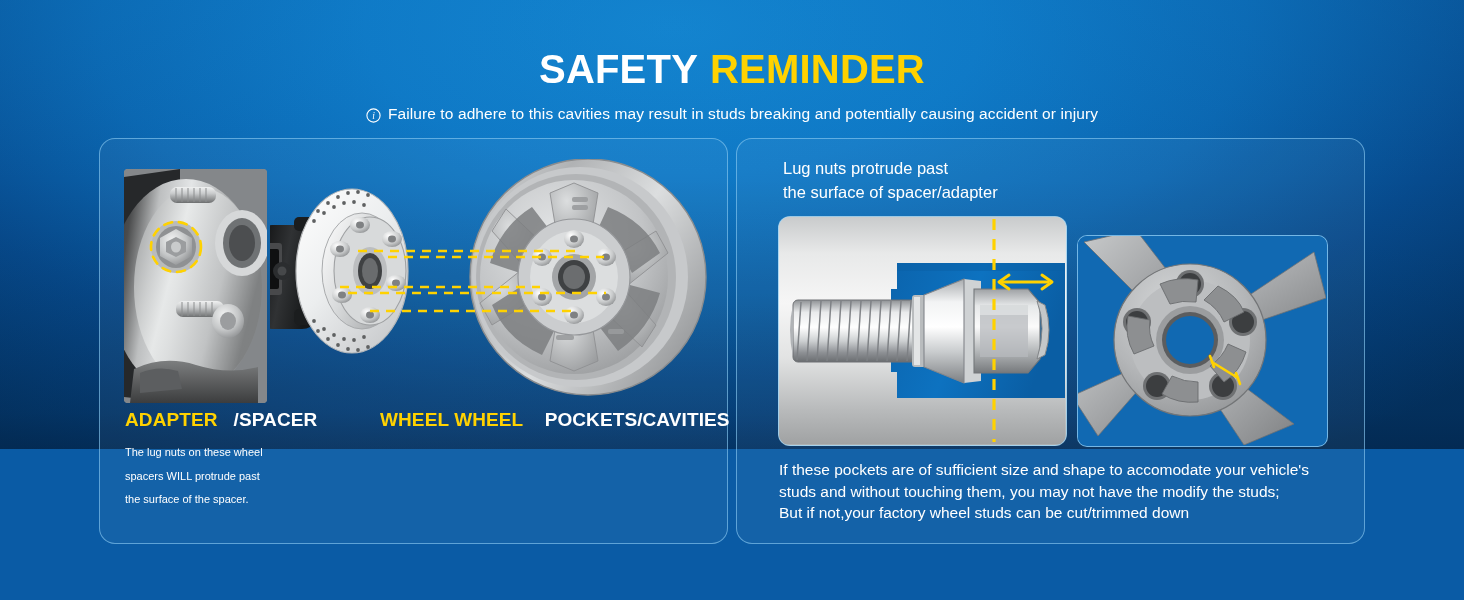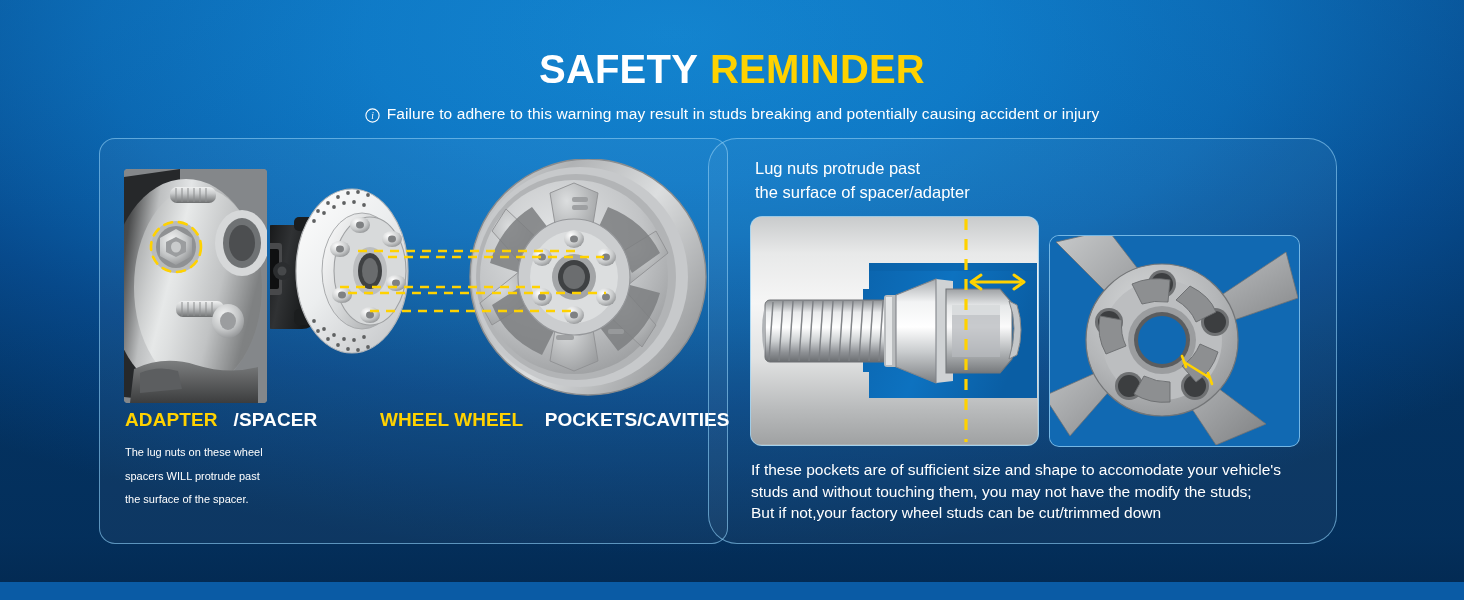--- a/index.html
+++ b/index.html
@@ -6,21 +6,21 @@
   * { box-sizing: border-box; margin: 0; padding: 0; }
   html, body { width: 1464px; height: 600px; }
   body {
     font-family: "Liberation Sans", sans-serif;
     background: #0a5ba5;
     overflow: hidden;
     position: relative;
   }
   #root {
     position: absolute; inset: 0;
-    width: 1464px; height: 582px;
+    width: 1464px; height: 449px;
     background:
       radial-gradient(ellipse 1100px 520px at 46% 6%, #1484cf 0%, #0f79c6 28%, #0b66b0 52%, #074b8e 74%, #053f79 88%, #043566 100%);
   }
   #bg-vignette {
     position:absolute; inset:0;
     background:
       linear-gradient(to bottom, rgba(16,130,205,0.20) 0%, rgba(0,0,0,0) 40%, rgba(2,32,64,0.28) 92%, rgba(2,28,58,0.42) 100%);
     pointer-events:none;
   }
 
@@ -44,21 +44,21 @@
   .info-ic { display:inline-block; width:15px; height:15px; position:relative; top:1px; }
 
   
   .panel {
     position:absolute;
     background: rgba(255,255,255,0.045);
     border: 1.6px solid rgba(135,200,240,0.65);
     border-radius: 16px;
   }
   #panel-left  { left:99px;  top:138px; width:629px; height:406px; }
-  #panel-right { left:708px; top:138px; width:629px; height:406px;border-radius:29px; }
+  #panel-right { left:736px; top:138px; width:629px; height:406px; }
 
   .cap-title { font-size:19px; font-weight:800; letter-spacing:0.1px; white-space:nowrap; }
   .cap-title .y { color:#ffd200; }
   .cap-title .w { color:#ffffff;padding-left:16px; }
   .cap-body { color:#ffffff; font-size:11px; line-height:23.5px; font-weight:400; }
 
   
   #cap-a { position:absolute; left:25px;  top:270px; }
   #cap-b { position:absolute; left:280px; top:270px; }
   #cap-a .cap-body, #cap-b .cap-body { margin-top:10px; }
@@ -101,21 +101,21 @@
     </div>
     <div id="subtitle-row">
       <span class="info-ic">
         <svg width="15" height="15" viewBox="0 0 15 15">
           <circle cx="7.5" cy="7.5" r="6.6" fill="none" stroke="#ffffff" stroke-width="1.1"></circle>
           <g fill="#ffffff" font-family="Liberation Serif, serif" font-style="italic" font-size="9.5">
             <text x="7.5" y="11" text-anchor="middle">i</text>
           </g>
         </svg>
       </span>
-      <span>Failure to adhere to this warning may result in studs breaking and potentially causing accident or injury</span>
+      <span>Failure to adhere to this cavities may result in studs breaking and potentially causing accident or injury</span>
     </div>
   </div>
 
   <div class="panel" id="panel-left">
 
     <div id="photo-hub">
       <svg width="143" height="234" viewBox="0 0 143 234">
         <defs>
           <linearGradient id="hubBodyG" x1="0" y1="0" x2="1" y2="0.2">
             <stop offset="0" stop-color="#2a2a2b"></stop>

